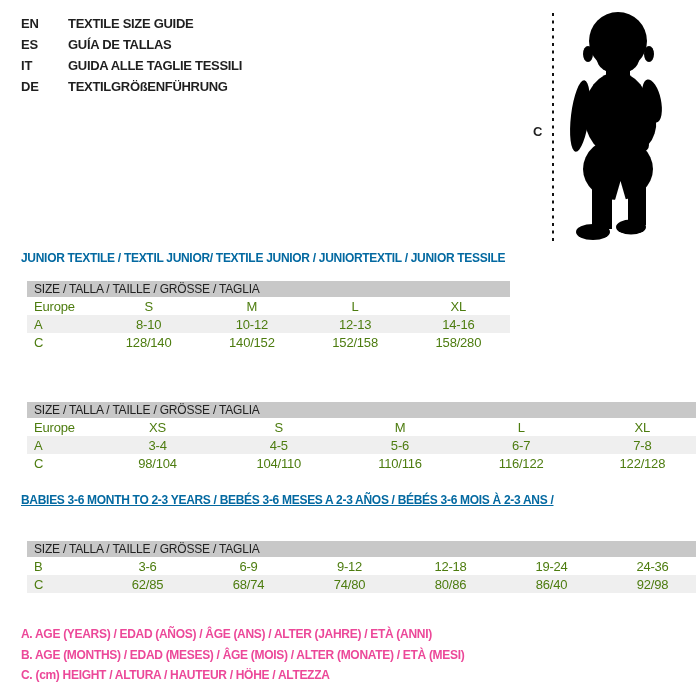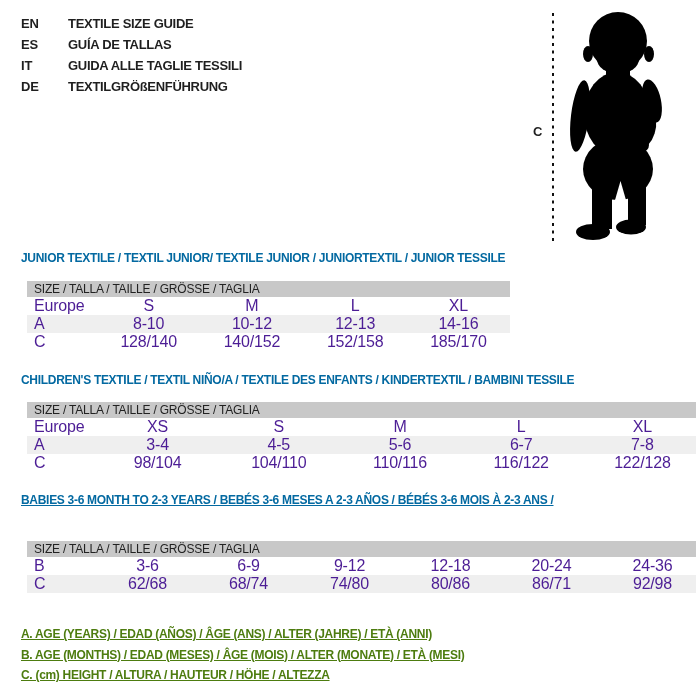--- a/index.html
+++ b/index.html
@@ -30,30 +30,30 @@
     white-space: nowrap; color: #0369a1;
   }
   .title-2line { line-height: 17.5px; }
 
   
   .size-table { position: absolute; left: 27px; border-collapse: collapse; table-layout: fixed; }
   .size-table th {
     background: #c8c8c8; height: 16px; font-size: 12px; font-weight: normal;
     text-align: left; padding-left: 7px; letter-spacing: -0.2px; color: #222;
   }
-  .size-table td { height: 18px; font-size: 16px; text-align: center; color: #4c1d95; letter-spacing: -0.2px; }
+  .size-table td { height: 18px; font-size: 13px; text-align: center; color: #4d7c0f; letter-spacing: -0.2px; }
   .size-table td.row-label { text-align: left; padding-left: 7px; }
   .size-table tbody tr:nth-child(even) td { background: #efefef; }
   .w-junior { width: 483px; }
   .w-wide { width: 676px; }
   col.label-col { width: 70px; }
 
   
   .notes-block { position: absolute; left: 21px; top: 624px; }
-  .note-line { font-size: 12px; font-weight: bold; letter-spacing: -0.3px; line-height: 20.5px; white-space: nowrap; color: #4d7c0f; text-decoration: underline; }
+  .note-line { font-size: 12px; font-weight: bold; letter-spacing: -0.3px; line-height: 20.5px; white-space: nowrap; color: #ec4899; }
 </style>
 </head>
 <body>
 
 <div class="page">
 
   <div class="lang-block">
     <div class="lang-row">
       <span class="lang-code">EN</span>
       <span class="lang-label">TEXTILE SIZE GUIDE</span>
@@ -130,26 +130,25 @@
         <td>8-10</td>
         <td>10-12</td>
         <td>12-13</td>
         <td>14-16</td>
       </tr>
       <tr>
         <td class="row-label">C</td>
         <td>128/140</td>
         <td>140/152</td>
         <td>152/158</td>
-        <td>185/170</td>
+        <td>158/280</td>
       </tr>
     </tbody>
   </table>
 
-  <div class="section-title" style="top:373px;">CHILDREN'S TEXTILE / TEXTIL NIÑO/A / TEXTILE DES ENFANTS / KINDERTEXTIL / BAMBINI TESSILE</div>
   <table class="size-table w-wide" style="top:402px;">
     <colgroup>
         <col class="label-col">
         <col>
         <col>
         <col>
         <col>
         <col>
       </colgroup>
     <thead>
@@ -203,30 +202,30 @@
         <th colspan="7">SIZE / TALLA / TAILLE / GRÖSSE / TAGLIA</th>
       </tr>
     </thead>
     <tbody>
       <tr>
         <td class="row-label">B</td>
         <td>3-6</td>
         <td>6-9</td>
         <td>9-12</td>
         <td>12-18</td>
-        <td>20-24</td>
+        <td>19-24</td>
         <td>24-36</td>
       </tr>
       <tr>
         <td class="row-label">C</td>
-        <td>62/68</td>
+        <td>62/85</td>
         <td>68/74</td>
         <td>74/80</td>
         <td>80/86</td>
-        <td>86/71</td>
+        <td>86/40</td>
         <td>92/98</td>
       </tr>
     </tbody>
   </table>
 
   <div class="notes-block">
     <div class="note-line">A. AGE (YEARS) / EDAD (AÑOS) / ÂGE (ANS) / ALTER (JAHRE) / ETÀ (ANNI)</div>
     <div class="note-line">B. AGE (MONTHS) / EDAD (MESES) / ÂGE (MOIS) / ALTER (MONATE) / ETÀ (MESI)</div>
     <div class="note-line">C. (cm) HEIGHT / ALTURA / HAUTEUR / HÖHE / ALTEZZA</div>
   </div>

